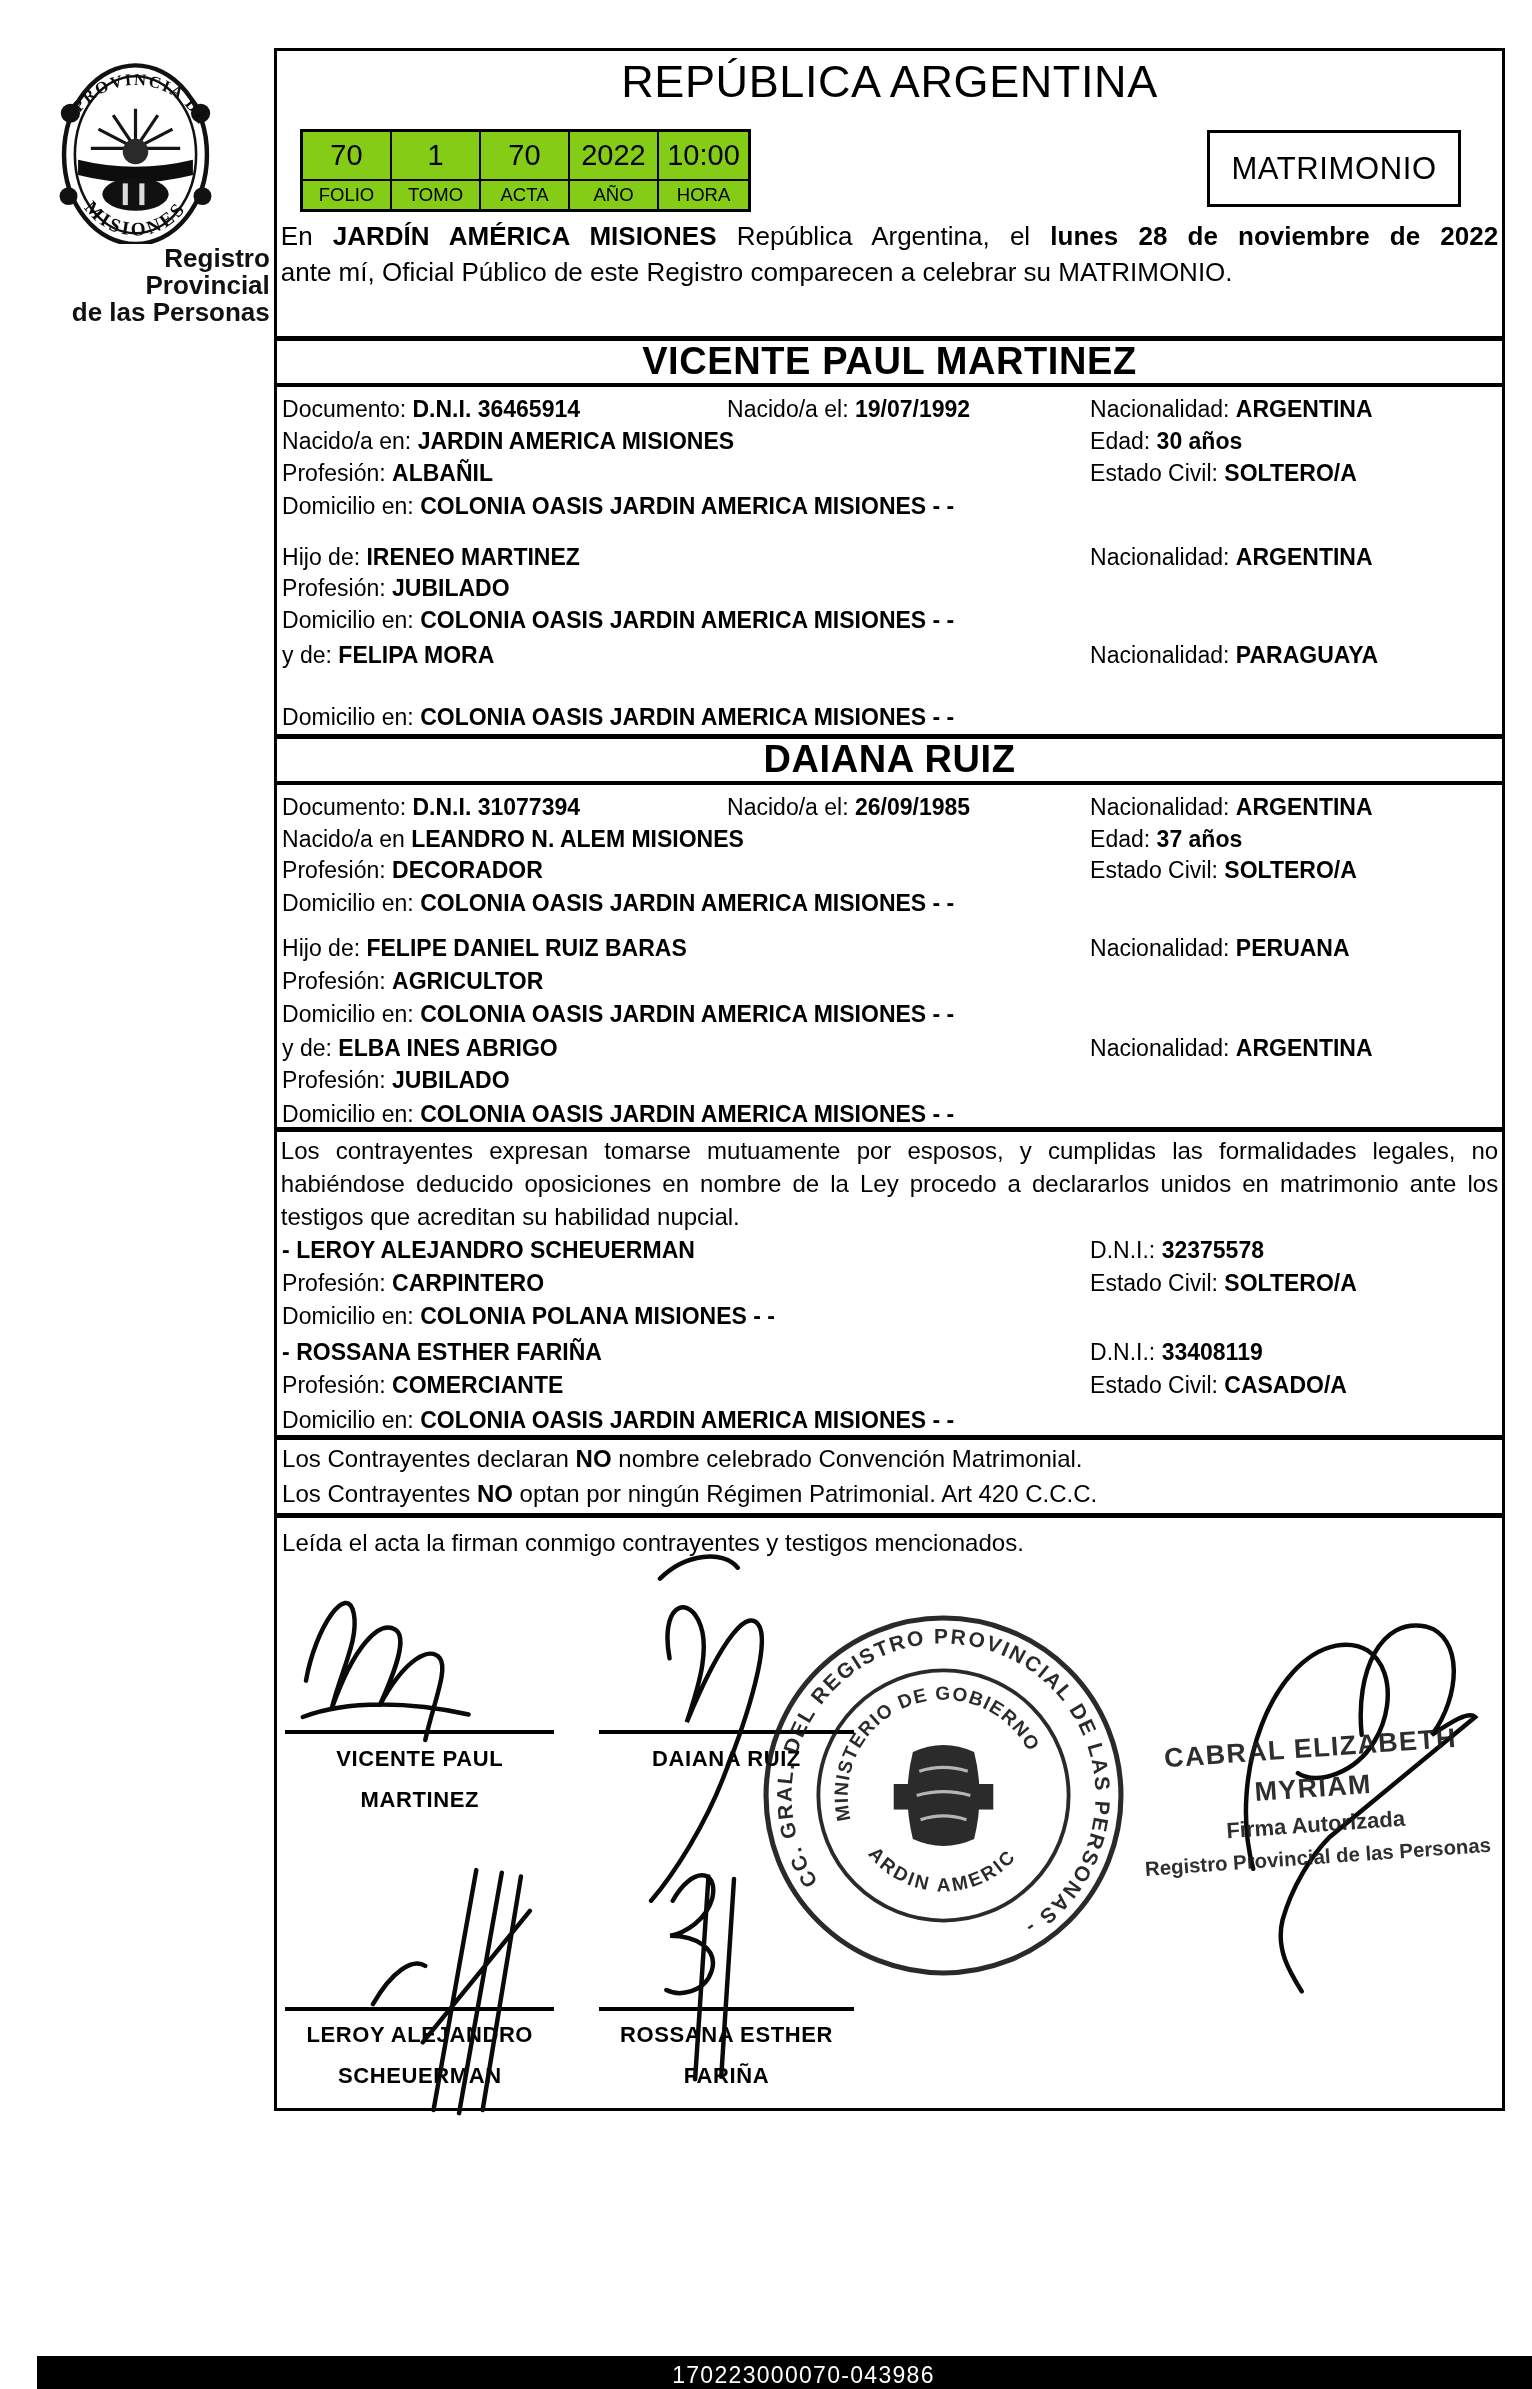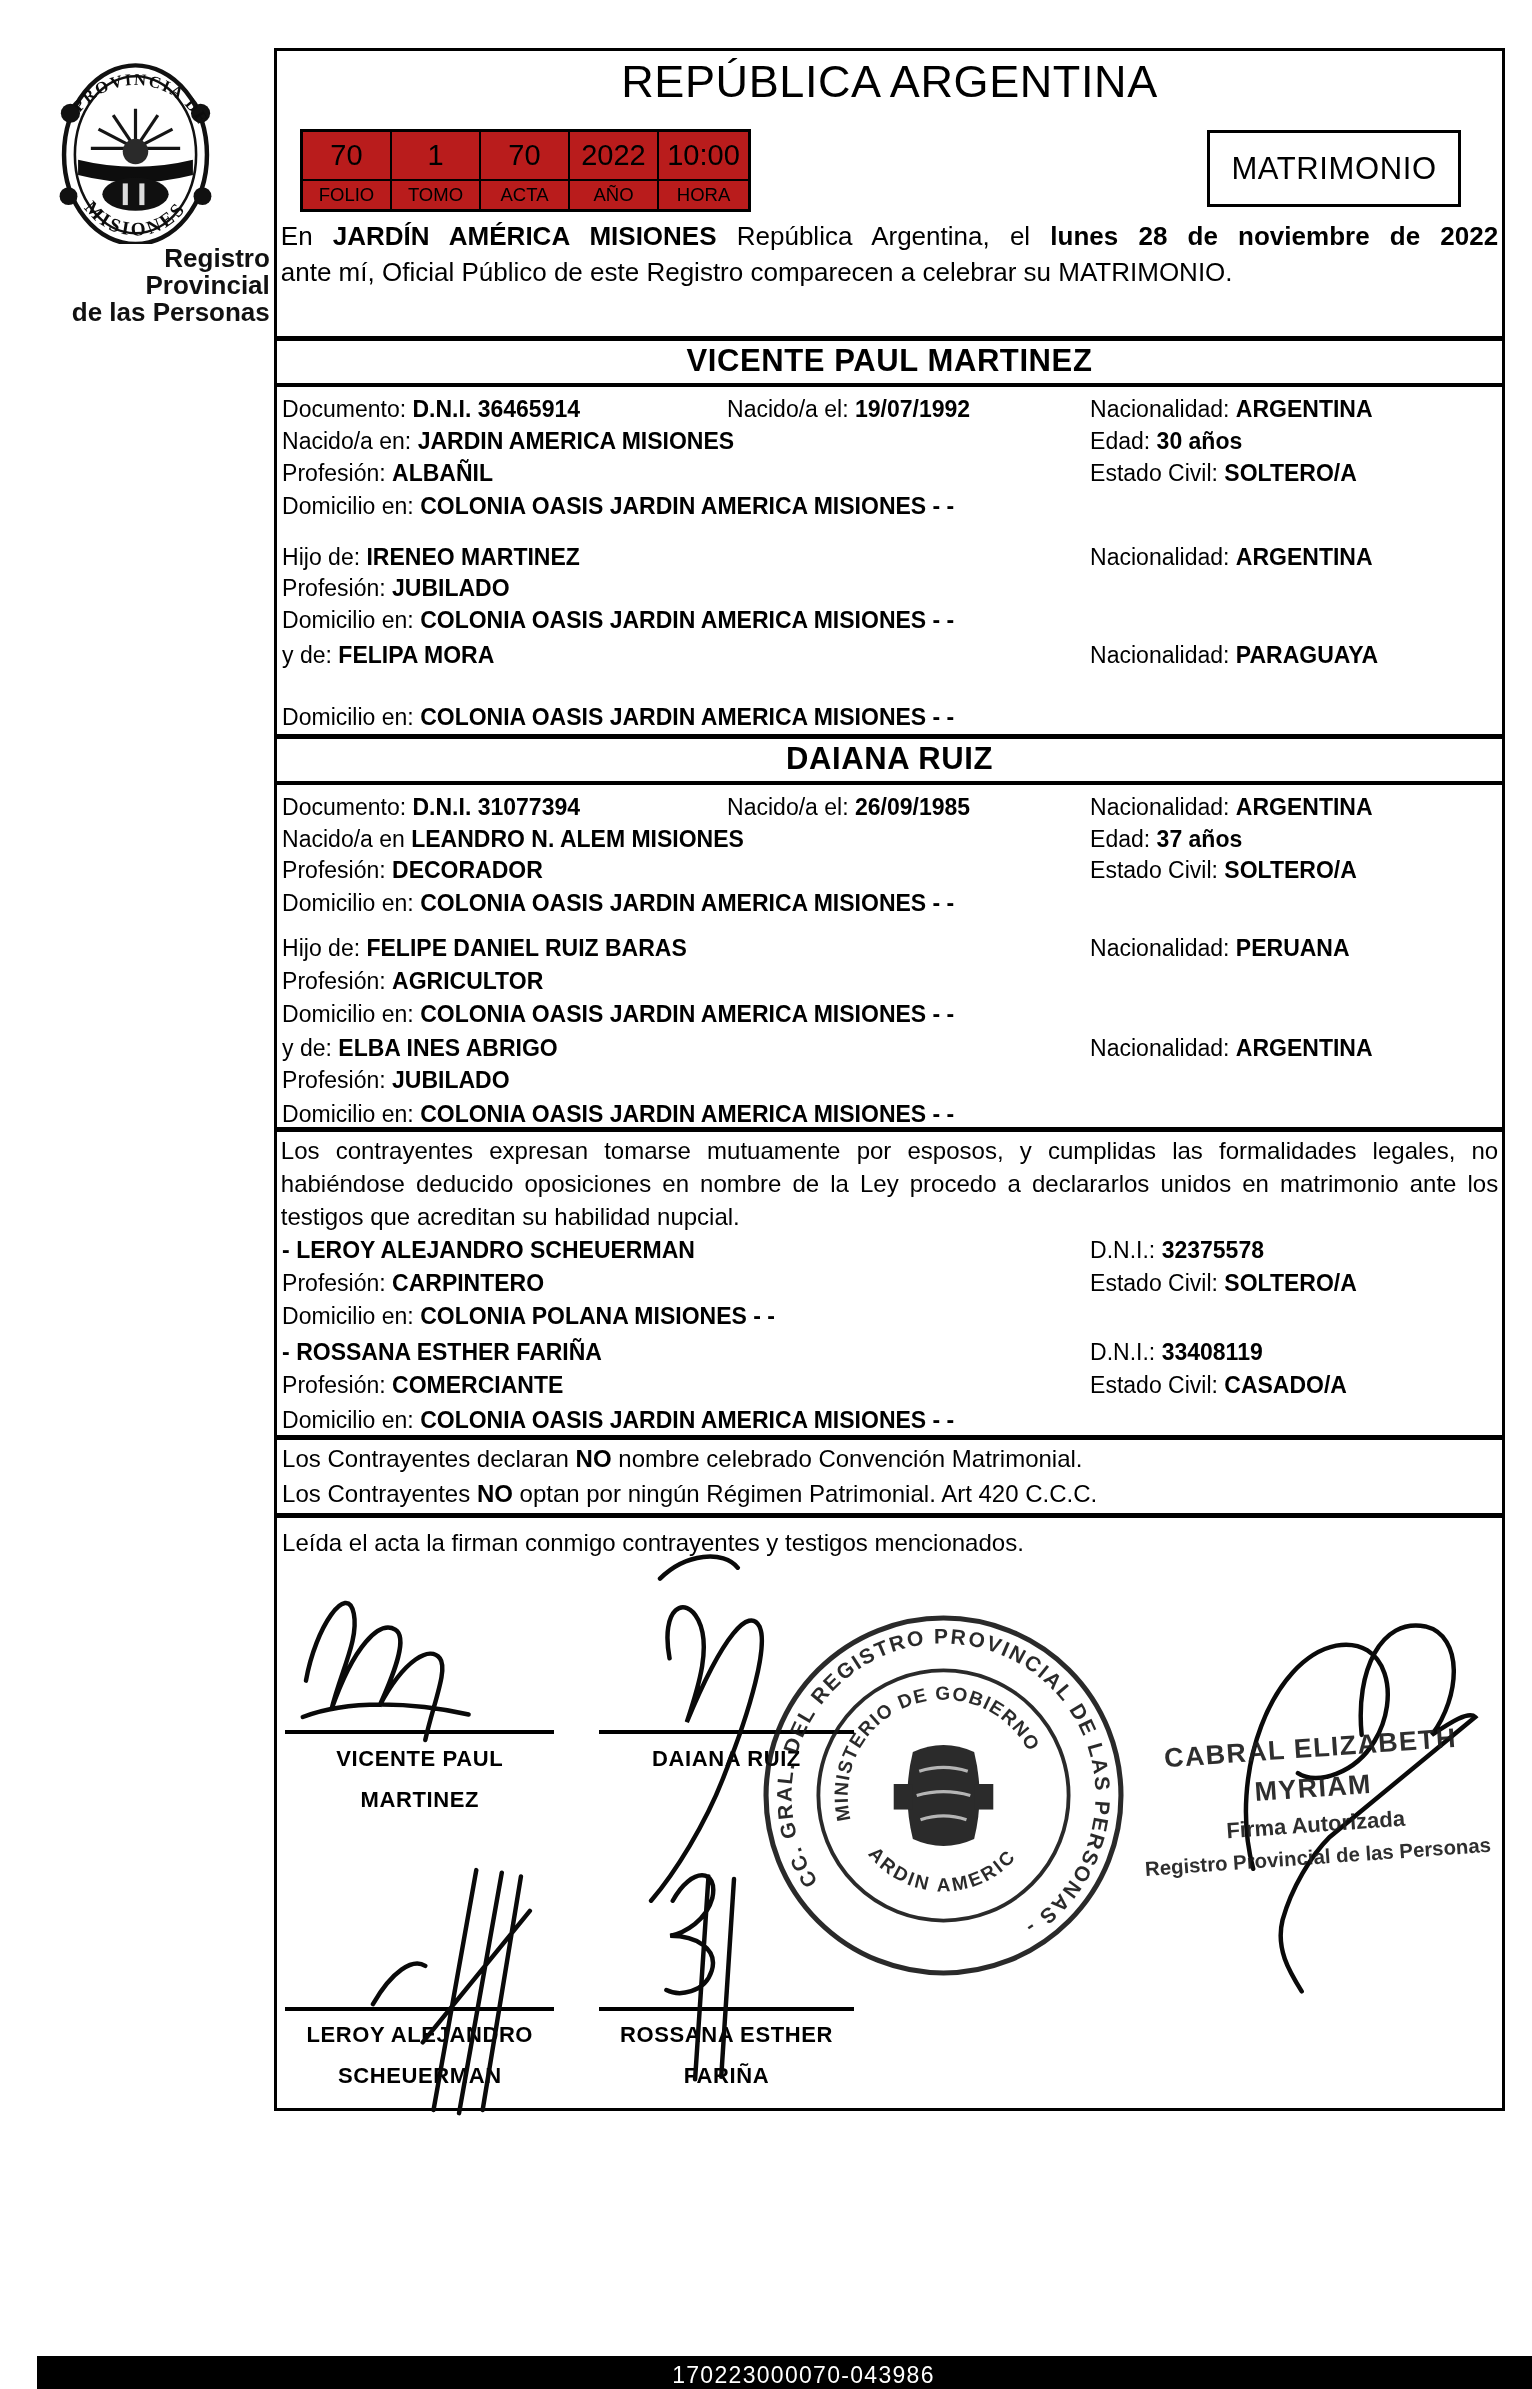--- a/index.html
+++ b/index.html
@@ -13,41 +13,41 @@
 
   
   .frame{position:absolute;left:274px;top:48px;width:1231px;height:2063px;
          border:3.8px solid #000;box-sizing:border-box;}
 
   .title{position:absolute;left:0;right:0;top:5.1px;text-align:center;
          font-size:45px;font-weight:400;letter-spacing:0.6px;}
 
   
   .ftable{position:absolute;left:23px;top:78px;border:3.2px solid #000;
-          display:grid;grid-template-columns:repeat(5,89px);background:#b91c1c;}
+          display:grid;grid-template-columns:repeat(5,89px);background:#84cc16;}
   .ftable .tv{height:47px;border-right:2.6px solid #000;border-bottom:2.6px solid #000;
           display:flex;align-items:center;justify-content:center;font-size:29px;}
   .ftable .tl{height:28px;border-right:2.6px solid #000;
           display:flex;align-items:center;justify-content:center;font-size:18.5px;}
   .ftable .tv:nth-child(5),.ftable .tl:last-child{border-right:none;}
 
   .typebox{position:absolute;left:930px;top:79px;width:254px;height:77px;
            border:3.2px solid #000;box-sizing:border-box;display:flex;
            align-items:center;justify-content:center;font-size:31px;letter-spacing:0.6px;}
 
   
   .intro{position:absolute;left:3.8px;right:3.8px;top:167px;font-size:26px;line-height:36px;}
   .intro .l1{text-align:justify;text-align-last:justify;}
   .intro b{font-weight:700;}
 
   .hr{position:absolute;left:0;right:0;height:5.1px;background:#000;}
 
   .band{position:absolute;left:0;right:0;height:51px;border-top:5.1px solid #000;
         border-bottom:4.5px solid #000;box-sizing:border-box;text-align:center;
-        font-size:31px;font-weight:700;line-height:40px;letter-spacing:0.6px;}
+        font-size:38px;font-weight:700;line-height:40px;letter-spacing:0.6px;}
 
   .row{position:absolute;left:5.1px;right:5.1px;height:31px;font-size:23px;white-space:nowrap;}
   .row .pl{position:absolute;left:0;}
   .row .pm{position:absolute;left:445px;}
   .row .pr{position:absolute;left:808px;}
   .lab{font-weight:400;}
   .val{font-weight:700;}
 
   .para{position:absolute;left:3.8px;right:3.8px;top:1083px;font-size:24px;
         line-height:33px;text-align:justify;}

